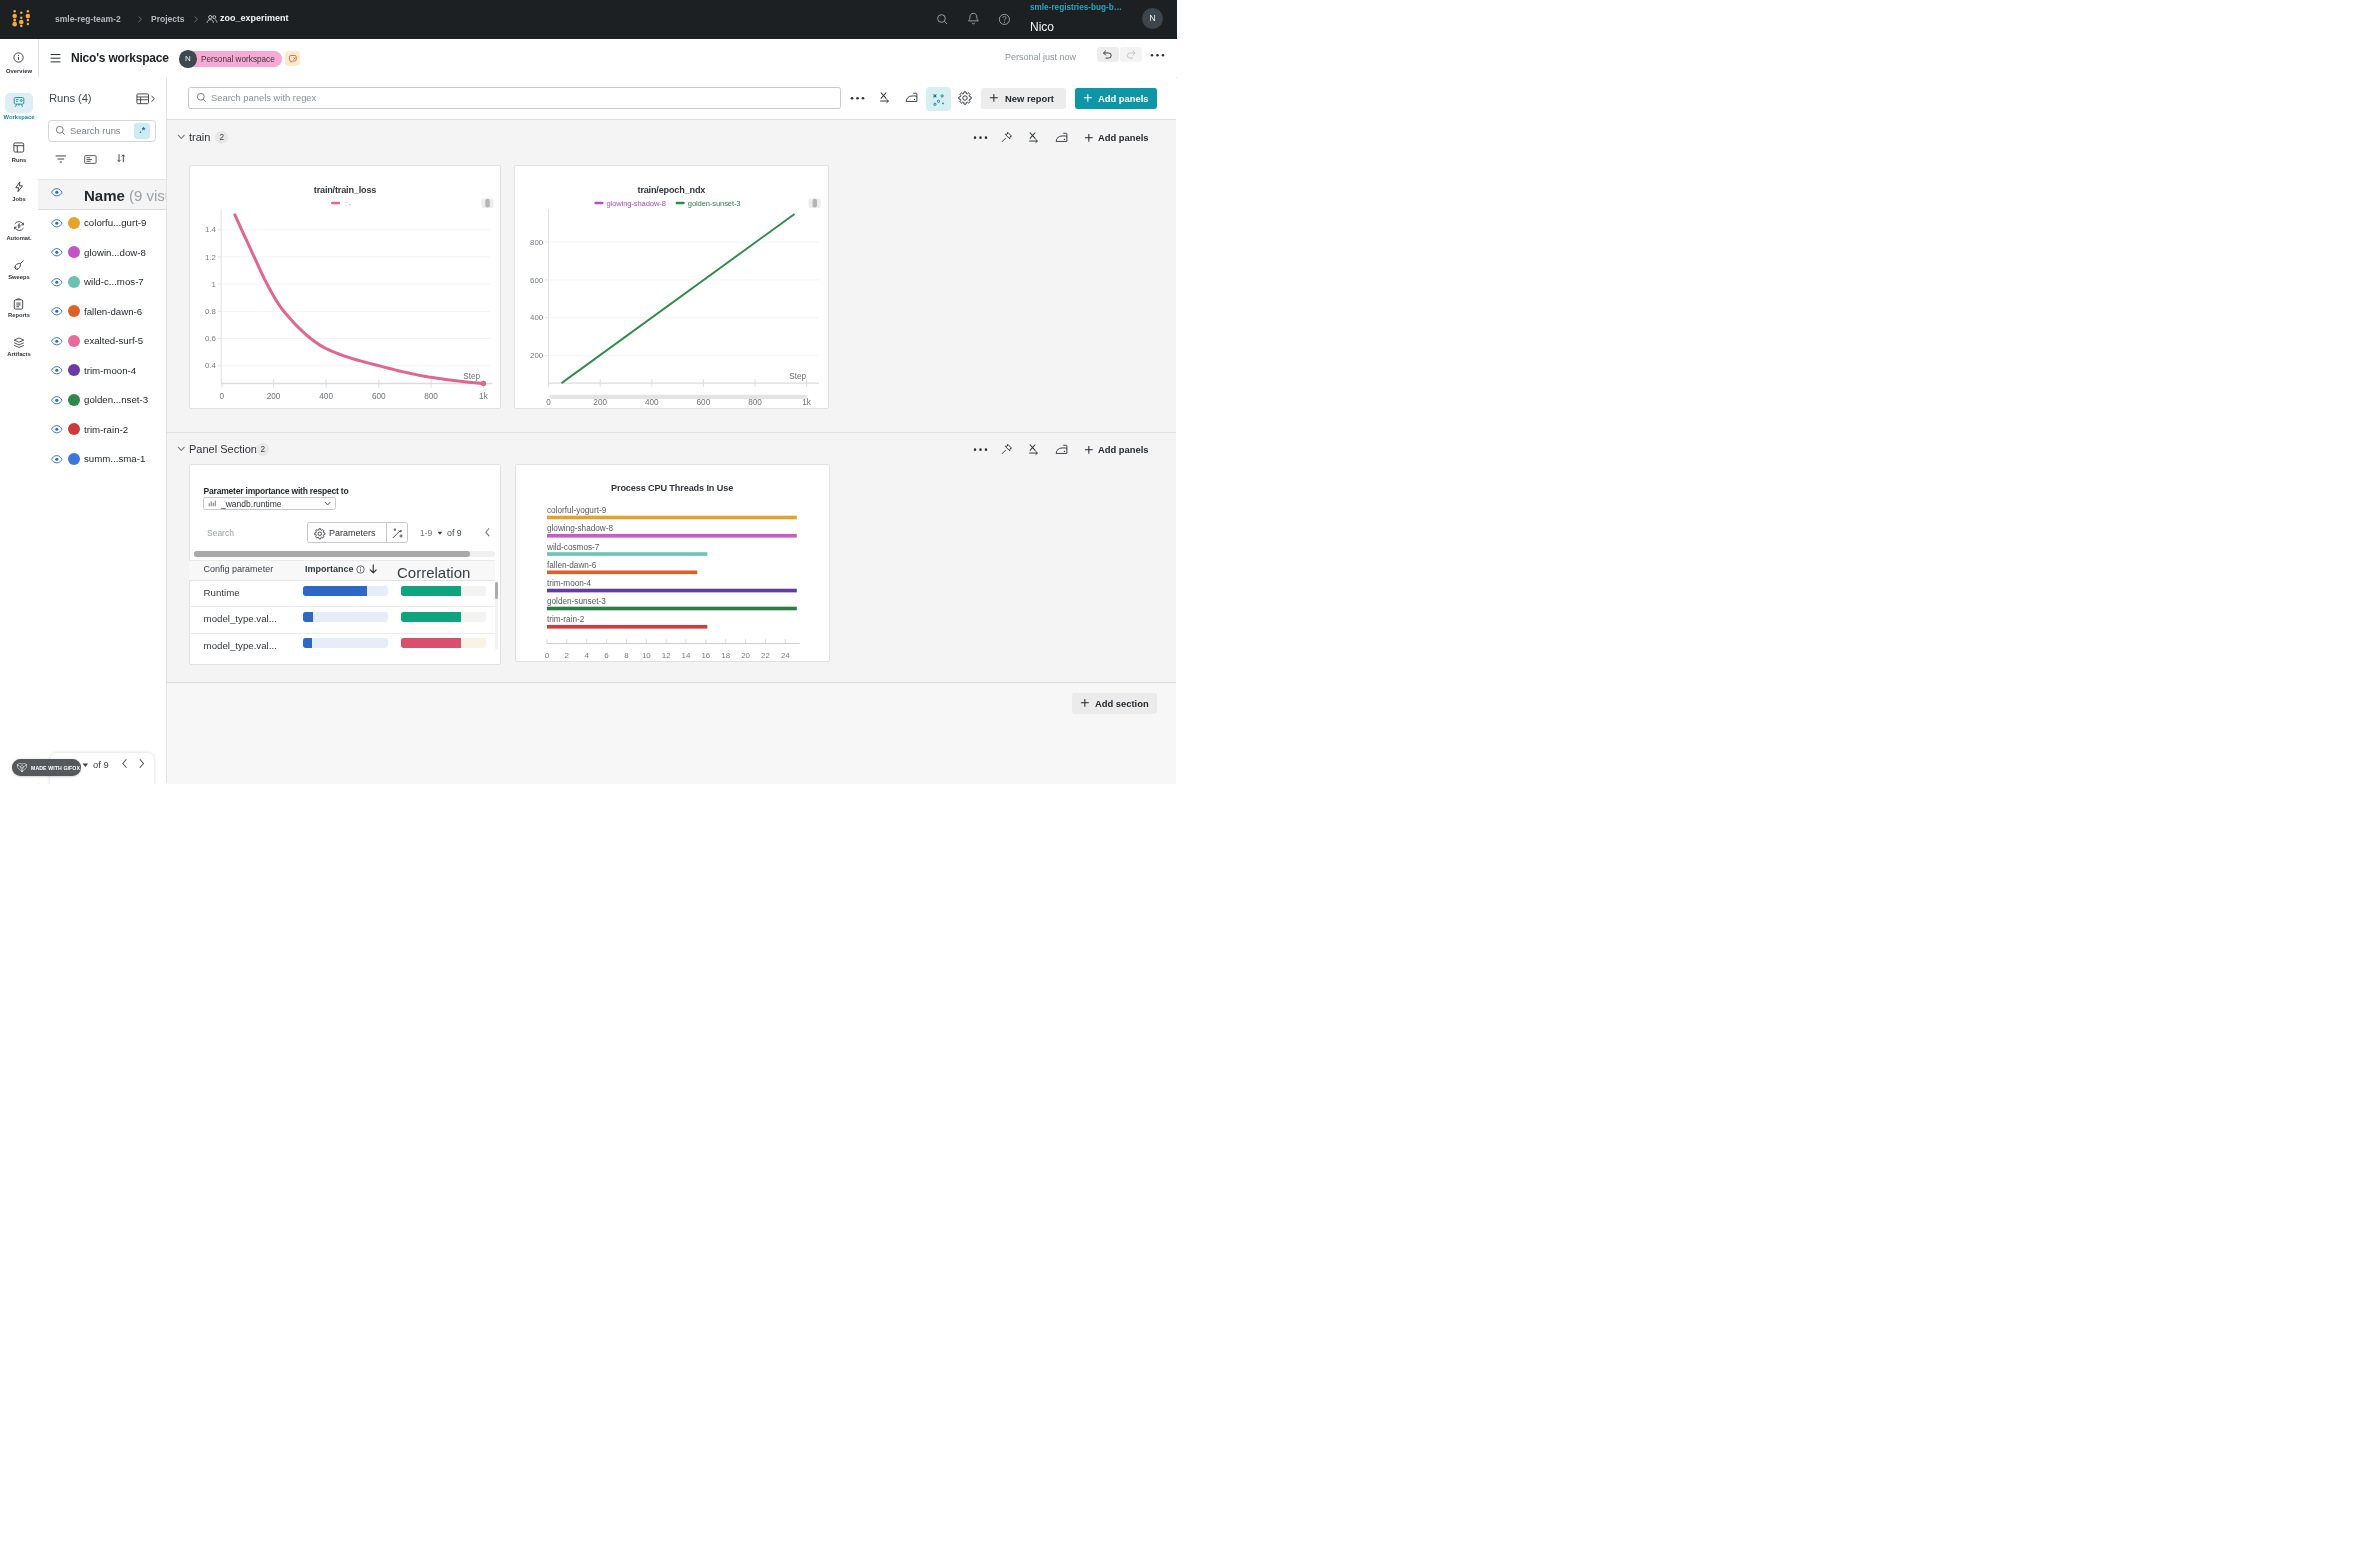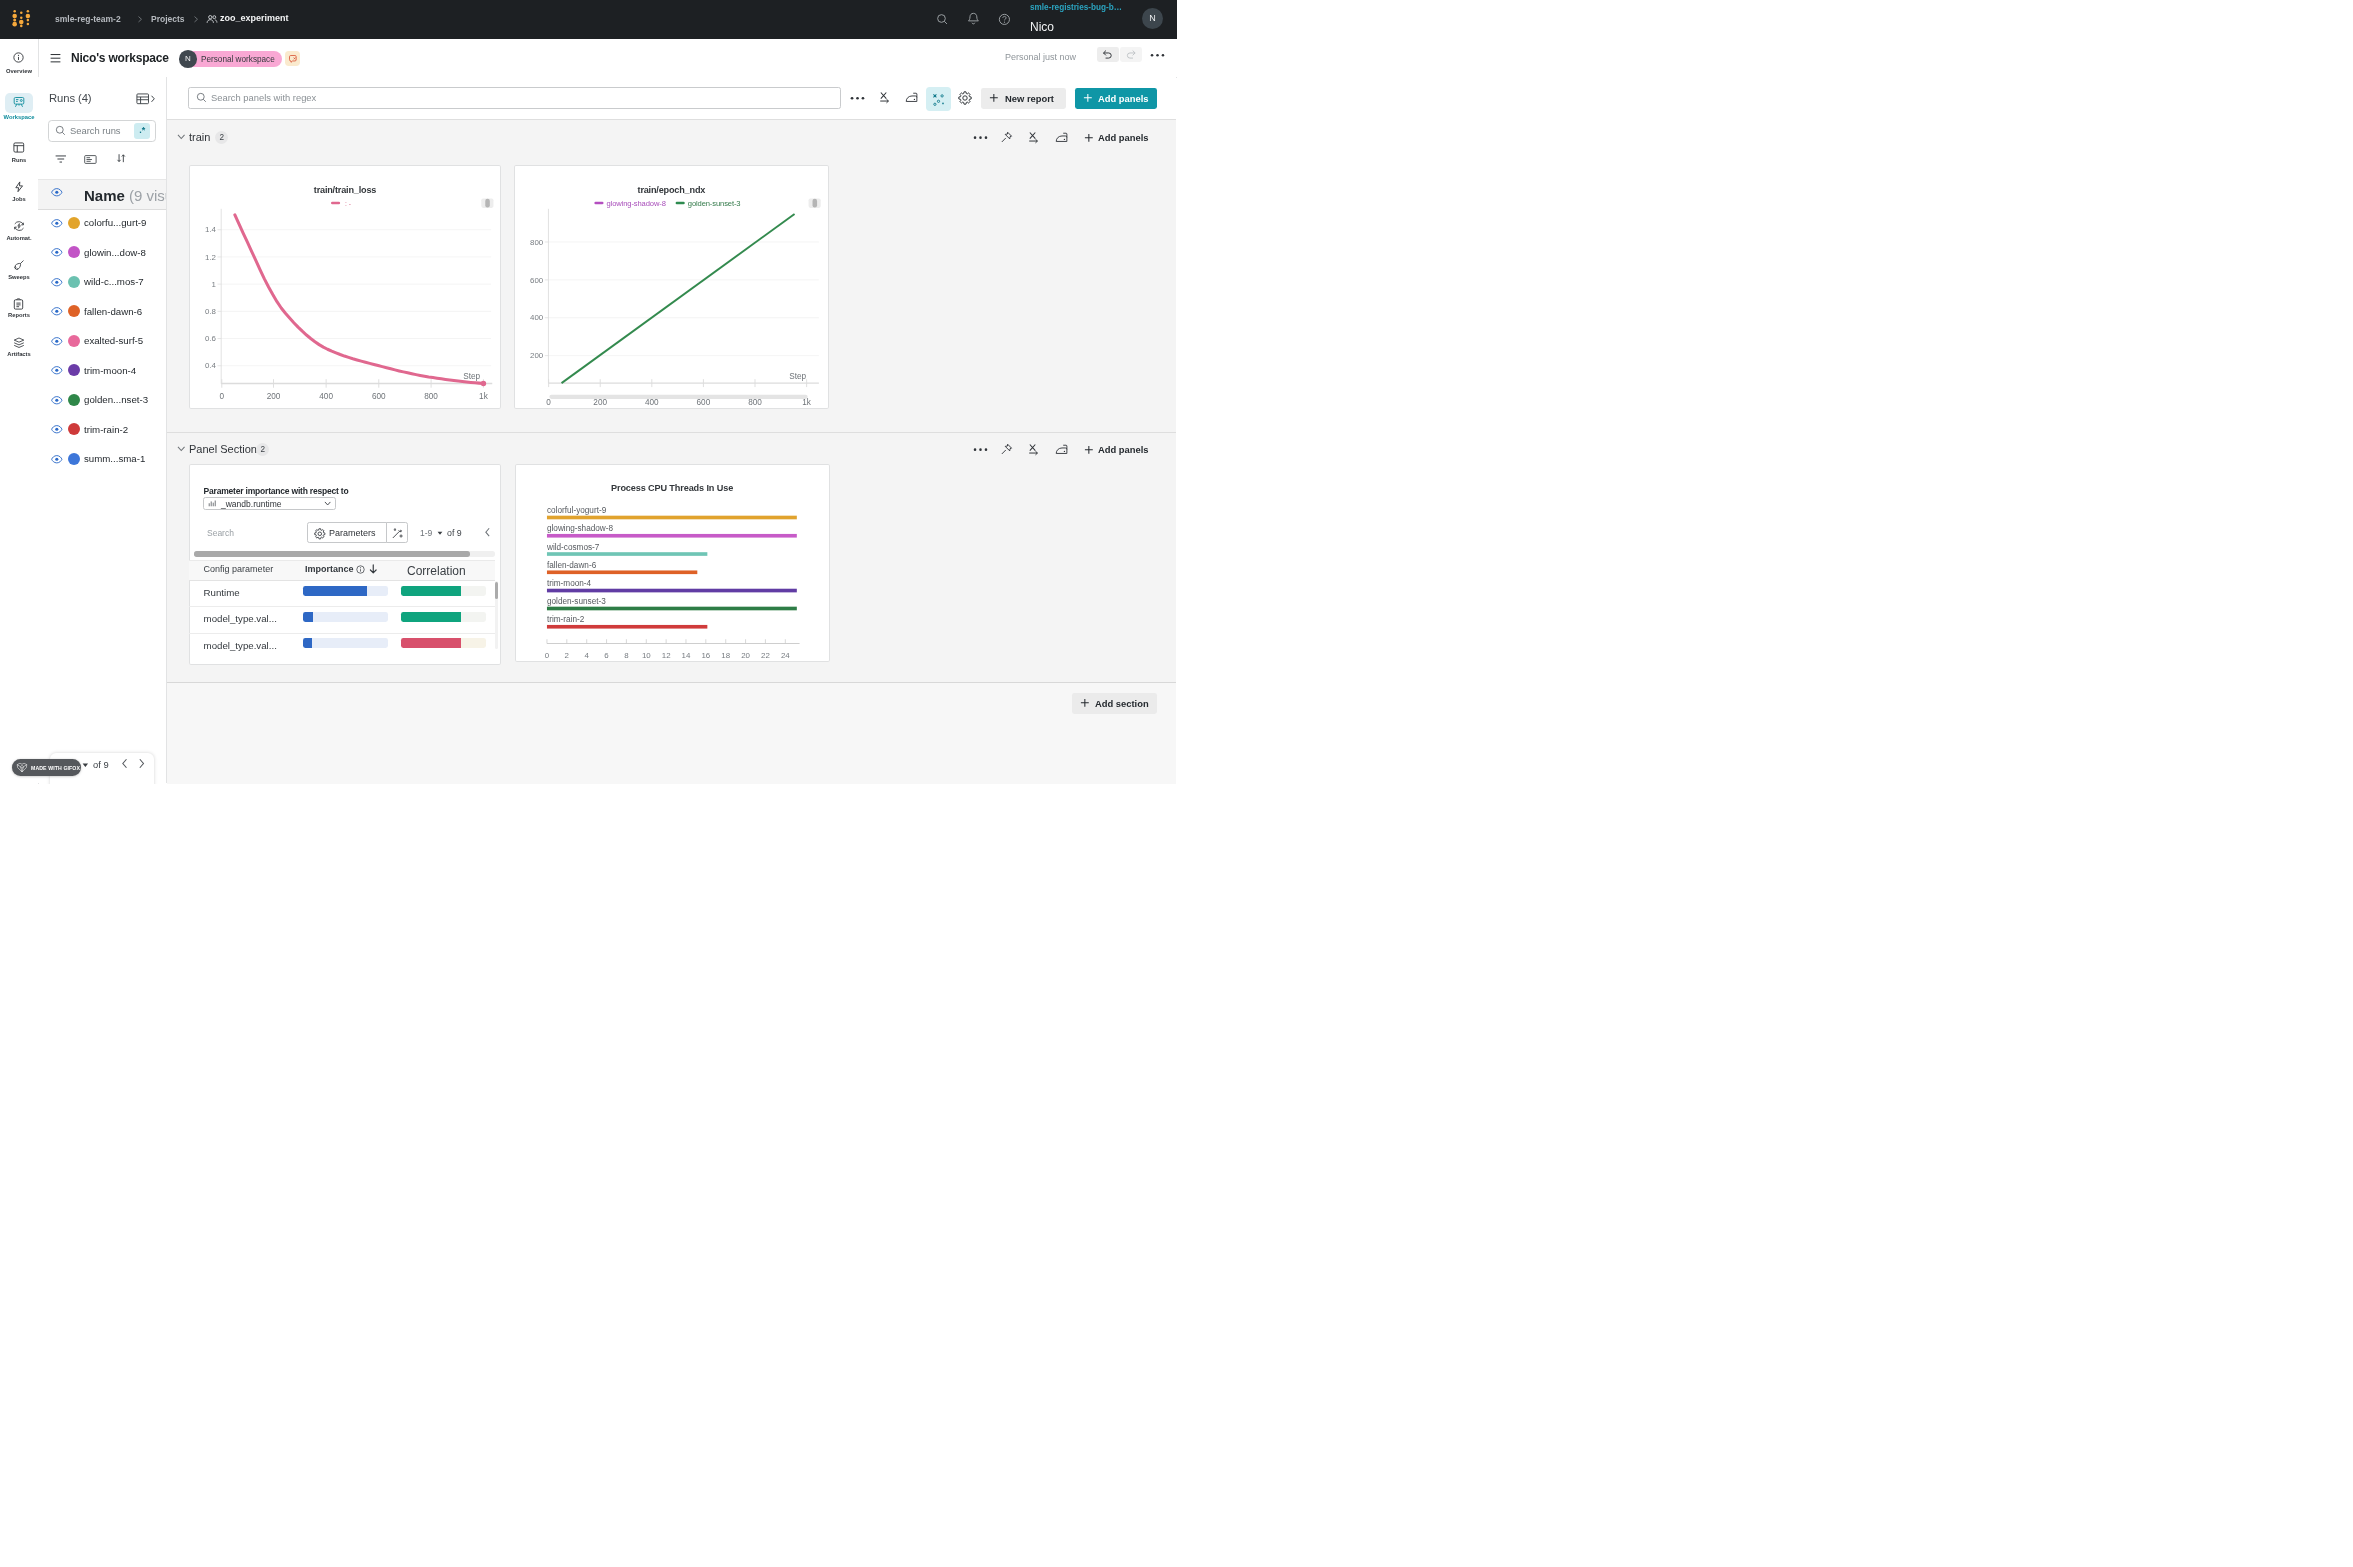--- a/index.html
+++ b/index.html
@@ -528,21 +528,21 @@
 <div class="ab" style="left:14.6px;top:100px;font-size:9px;color:#3a3f44">Config parameter</div>
 <div class="ab" style="left:116px;top:100px;font-size:9px;font-weight:700;color:#33383d">Importance</div>
 <svg class="ab" style="left:167px;top:101px" width="9" height="9" viewBox="0 0 15 15">
       <circle cx="7.5" cy="7.5" r="6.2" stroke="#33383d" stroke-width="1.2" fill="none"></circle>
       <circle cx="7.5" cy="4.6" r=".9" fill="#33383d"></circle>
       <path d="M7.5 7 v4" stroke="#33383d" stroke-width="1.2"></path>
     </svg>
 <svg class="ab" style="left:180px;top:100px" width="8.5" height="10.4" viewBox="0 0 14 17">
       <path d="M7 1.5 v12.5 M7 14.5 l-4.7-4.7 M7 14.5 l4.7-4.7" stroke="#33383d" stroke-width="1.9" fill="none" stroke-linecap="round"></path>
     </svg>
-<div class="ab" style="left:218px;top:100px;font-size:12px;color:#3a3f44">Correlation</div>
+<div class="ab" style="left:208px;top:100px;font-size:15px;color:#3a3f44">Correlation</div>
 <div class="ab" style="left:0;top:142px;width:306px;height:0.6px;background:#ececec"></div>
 <div class="ab" style="left:0;top:169px;width:306px;height:0.6px;background:#ececec"></div>
 <div class="ab" style="left:14.6px;top:123px;font-size:9.7px;color:#33383d">Runtime</div>
 <div class="ab" style="left:114px;top:122px;width:85px;height:10px;background:#e7edf8;border-radius:2.4px"></div>
 <div class="ab" style="left:114px;top:122px;width:64px;height:10px;background:#2e68c5;border-radius:2.4px 0 0 2.4px"></div>
 <div class="ab" style="left:212px;top:122px;width:85px;height:10px;background:#f3f4f1;border-radius:2.4px"></div>
 <div class="ab" style="left:212px;top:122px;width:60px;height:10px;background:#0fa47e;border-radius:2.4px 0 0 2.4px"></div>
 <div class="ab" style="left:14.6px;top:149px;font-size:9.7px;color:#33383d">model_type.val...</div>
 <div class="ab" style="left:114px;top:148px;width:85px;height:10px;background:#e7edf8;border-radius:2.4px"></div>
 <div class="ab" style="left:114px;top:148px;width:10px;height:10px;background:#2e68c5;border-radius:2.4px 0 0 2.4px"></div>

